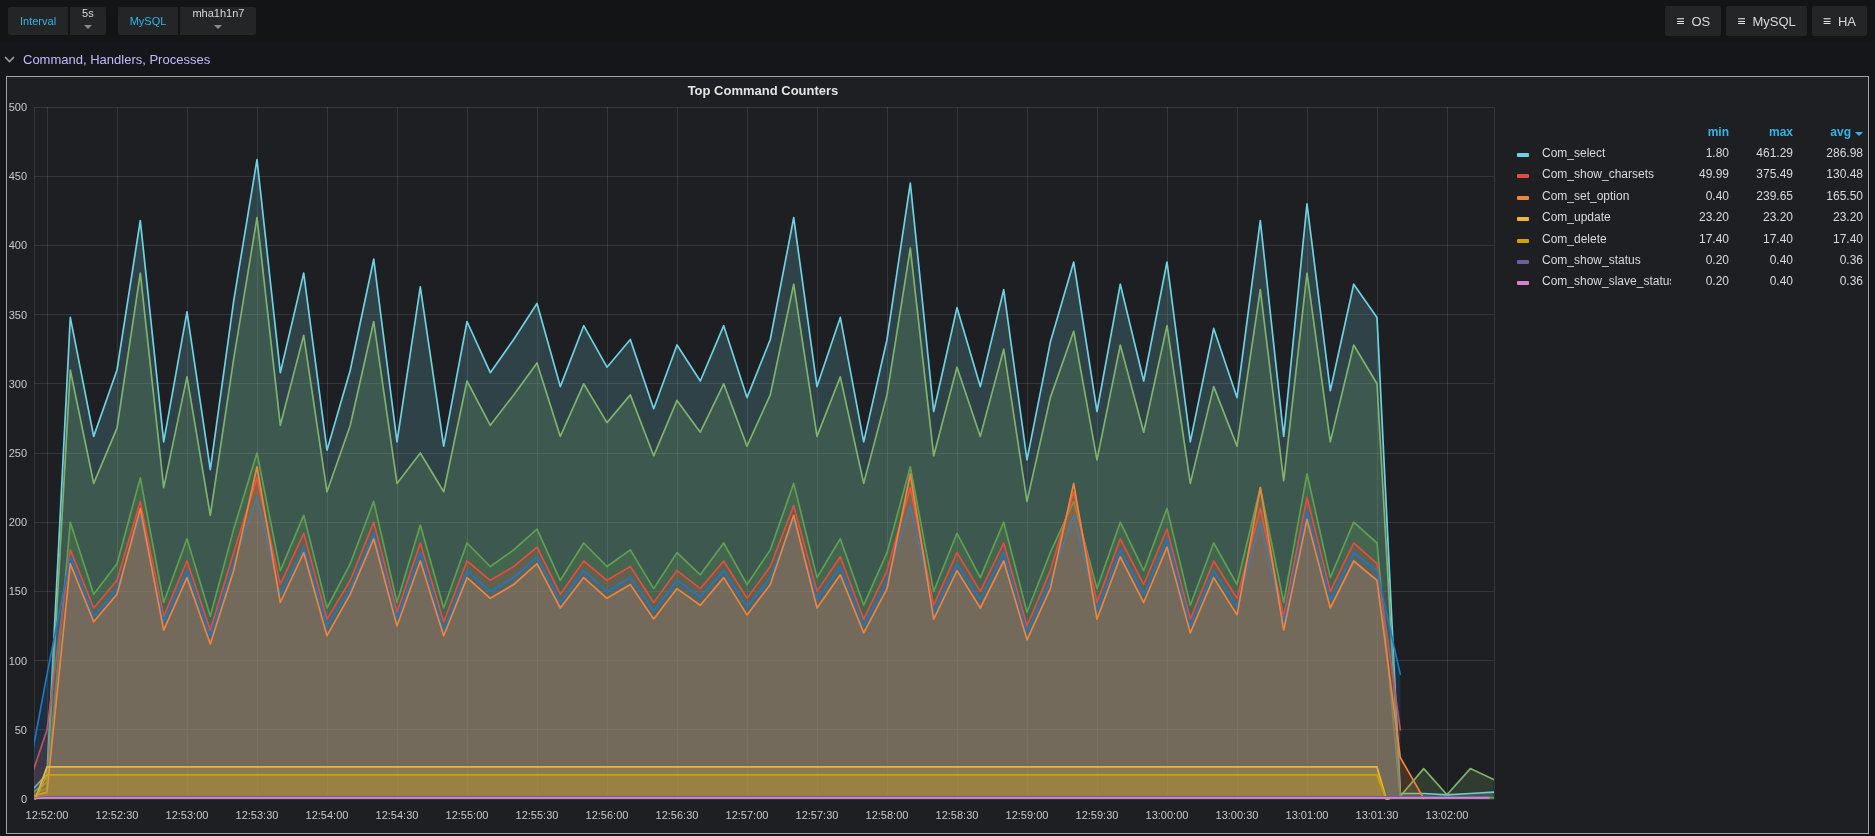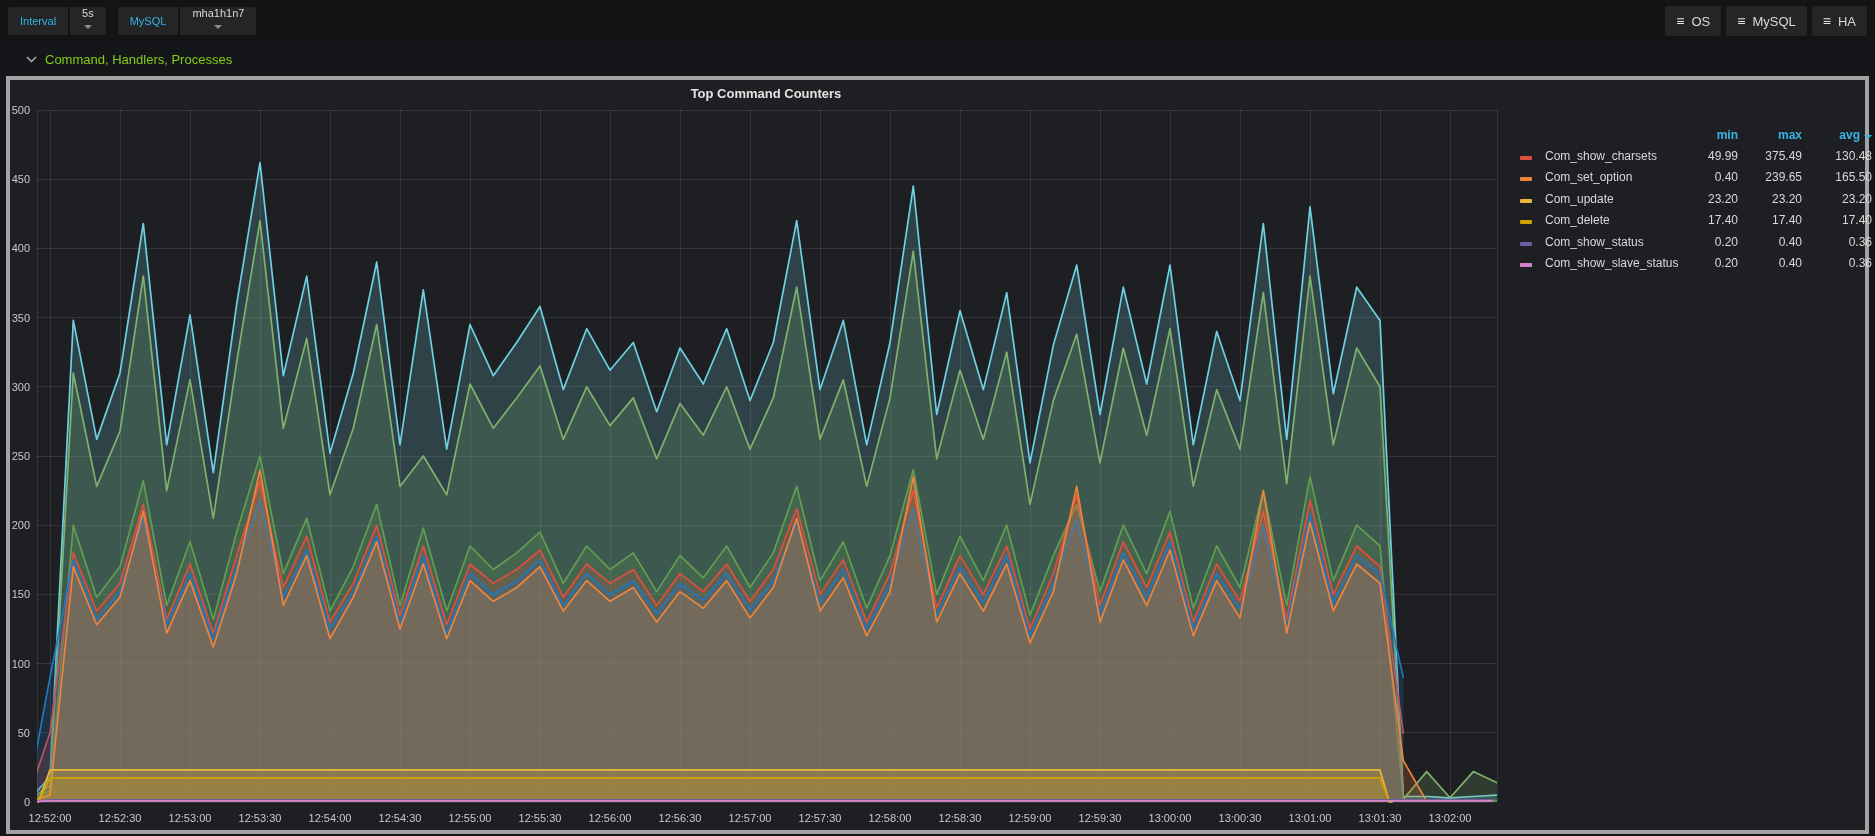--- a/index.html
+++ b/index.html
@@ -18,36 +18,36 @@
   .caret { width:0; height:0; border-left:4px solid transparent;
     border-right:4px solid transparent; border-top:4px solid #8a8d90; display:inline-block; }
   .nav-right { margin-left:auto; display:flex; gap:5px; }
   .nav-btn { border:none; cursor:pointer; height:30px; background:#232527;
     color:#d8d9da; font-size:13px; padding:0 11px; border-radius:2px;
     display:flex; align-items:center; gap:7px; font-family:inherit; }
   .burger { font-size:14px; color:#e6e6e6; line-height:1; }
 
   
   .row-header { height:34px; display:flex; align-items:center; gap:8px;
-    padding:0 26px; font-size:13px; color:#84cc16; cursor:pointer; }
+    padding:0 4px; font-size:13px; color:#c4b5fd; cursor:pointer; }
   .row-header svg { stroke:#9fa2a5; }
 
   
   .panel { position:relative; margin:0 6px; height:758px; background:#1e1f22;
-    border:4px solid #a3a3a3; }
+    border:1px solid #a3a3a3; }
   .panel-title { position:absolute; top:6px; left:0; width:1512px;
     text-align:center; font-size:13px; font-weight:bold; color:#e3e3e3; cursor:pointer; }
   .chart-svg { position:absolute; top:0; left:0; }
   .grid { stroke:rgba(255,255,255,0.10); stroke-width:1; shape-rendering:crispEdges; }
   .ylab, .xlab { fill:#c8c9cb; font-size:11px; font-family:"Liberation Sans",sans-serif; }
 
   
   .legend { position:absolute; top:44px; left:1510px; width:352px; font-size:12px; }
   .lhead, .lrow { display:grid; grid-template-columns:18px 1fr 58px 64px 70px;
-    align-items:center; height:21.4px; }
+    align-items:center; height:21.4px; padding-right:6px; }
   .lhead { color:#33b5e5; font-weight:bold; }
   .lhead .lnum { cursor:pointer; }
   .lnum { text-align:right; }
   .sw { width:12px; height:4px; border-radius:1px; display:inline-block; }
   .lname { color:#d8d9da; cursor:pointer; padding-left:7px; white-space:nowrap;
     overflow:hidden; }
   .sort-caret { width:0; height:0; border-left:4px solid transparent;
     border-right:4px solid transparent; border-top:4px solid #33b5e5;
     display:inline-block; margin-left:4px; }
 </style>
@@ -195,20 +195,27 @@
     <div class="lhead">
       <span></span>
       <span></span>
       <span class="lnum">min</span>
       <span class="lnum">max</span>
       <span class="lnum">
         <span>avg</span><span class="sort-caret"></span>
       </span>
     </div>
 
+  <div class="lrow">
+        <span><span class="sw" style="background: rgb(110, 208, 224);"></span></span>
+        <span class="lname">Com_select</span>
+        <span class="lnum">1.80</span>
+        <span class="lnum">461.29</span>
+        <span class="lnum">286.98</span>
+      </div>
       <div class="lrow">
         <span><span class="sw" style="background: rgb(226, 77, 66);"></span></span>
         <span class="lname">Com_show_charsets</span>
         <span class="lnum">49.99</span>
         <span class="lnum">375.49</span>
         <span class="lnum">130.48</span>
       </div>
       <div class="lrow">
         <span><span class="sw" style="background: rgb(239, 132, 60);"></span></span>
         <span class="lname">Com_set_option</span>

